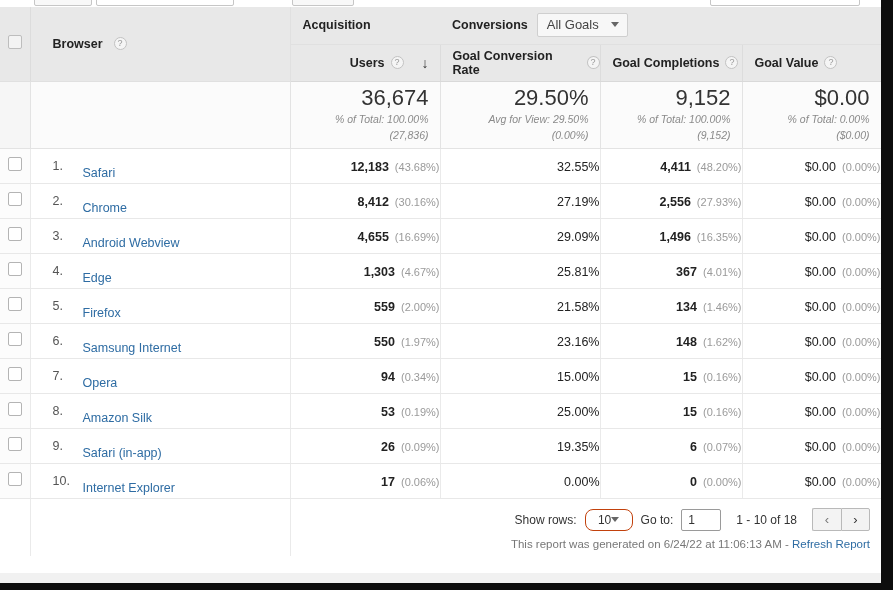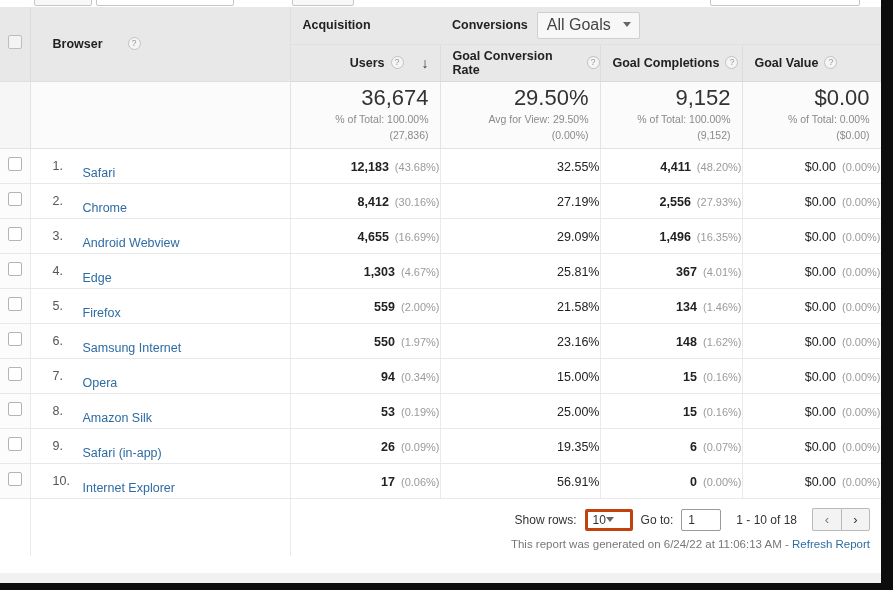--- a/index.html
+++ b/index.html
@@ -48,38 +48,38 @@
     height: 37px;
   }
   .group-label {
     font-size: 12.5px; font-weight: bold; color: #222;
     padding-left: 12px; display: flex; align-items: center; gap: 9px;
   }
   .goals-select {
     display: inline-flex; align-items: center; gap: 12px;
     border: 1px solid #cfcfcf; border-radius: 2px;
     background: #f7f7f7;
-    font-size: 16px; font-weight: normal; color: #444;
+    font-size: 13px; font-weight: normal; color: #444;
     padding: 3px 8px 4px 9px;
   }
   .caret-dn {
     width: 0; height: 0;
     border-left: 4.5px solid transparent; border-right: 4.5px solid transparent;
     border-top: 5px solid #666;
   }
 
   
   .dim-head {
     background: #f1f1f1;
     border-right: 1px solid #e0e0e0;
     border-bottom: 1px solid #d9d9d9;
     vertical-align: middle;
   }
   .dim-head-inner {
-    display: flex; align-items: center; gap: 25px;
+    display: flex; align-items: center; gap: 11px;
     padding-left: 22px;
     font-size: 12.5px; font-weight: bold; color: #222;
   }
   .check-head {
     background: #e8e8e8;
     border-right: 1px solid #dcdcdc;
     border-bottom: 1px solid #d9d9d9;
     text-align: center;
   }
 
@@ -122,21 +122,21 @@
   .sum-row td {
     background: #fbfbfb;
     border-bottom: 1px solid #e3e3e3;
     border-right: 1px solid #e3e3e3;
     height: 67px;
   }
   .sum-row td.check-cell { background: #f6f6f6; border-right: 1px solid #e3e3e3; }
   .sum-row td.dim-cell { background: #fbfbfb; border-right: 1px solid #e3e3e3; }
   .sum-box { text-align: right; padding-right: 11px; }
   .sum-big { font-size: 22px; color: #333; line-height: 1.12; font-weight: normal; }
-  .sum-sub { font-size: 10.5px; color: #8a8a8a; line-height: 1.32; margin-top: 2px; }
+  .sum-sub { font-size: 10.5px; color: #8a8a8a; line-height: 1.32; margin-top: 2px; font-style: italic; }
 
   
   .d-row td {
     height: 35px;
     border-bottom: 1px solid #e8e8e8;
     border-right: 1px solid #eaeaea;
     background: #ffffff;
   }
   .d-row td.check-cell { background: #fcfcfc; border-right: 1px solid #eaeaea; text-align: center; }
   .d-row td.dim-cell { border-right: 1px solid #eaeaea; }
@@ -159,23 +159,23 @@
     height: 58px;
   }
   .foot-row td.pager { border-right: none; }
   .footer-inner {
     display: flex; flex-direction: column; align-items: flex-end;
     justify-content: center; gap: 7px; padding-right: 11px; padding-top: 4px;
   }
   .pager-line { display: flex; align-items: center; gap: 8px; }
   .pg-label { font-size: 12px; color: #333; }
   .rows-select {
-    display: inline-flex; align-items: center; justify-content: flex-start;
+    display: inline-flex; align-items: center; justify-content: center;
     width: 48px; height: 22px; padding: 0 5px;
-    border: 3px solid #c2410c; border-radius: 2px; background: #fff;
+    border: 1px solid #c2410c; border-radius: 8px; background: #fff;
     font-size: 12px; color: #333;
   }
   .goto-input {
     width: 40px; height: 22px; line-height: 20px;
     border: 1px solid #9a9a9a; border-radius: 2px; background: #fff;
     font-size: 12px; color: #333; padding-left: 6px;
     font-family: "Liberation Sans", sans-serif;
   }
   .range-txt { font-size: 12px; color: #333; margin: 0 7px; }
   .pg-btns { display: inline-flex; }
@@ -422,21 +422,21 @@
           </tr>
           <tr class="d-row">
             <td class="check-cell"><span class="cbx"></span></td>
             <td class="dim-cell">
               <div class="dim-inner">
                 <span class="idx">10.</span>
                 <a class="dim-link" href="#">Internet Explorer</a>
               </div>
             </td>
             <td class="val-cell"><span class="v-main">17</span><span class="v-pct">(0.06%)</span></td>
-            <td class="val-cell"><span class="v-main plain">56.91%</span></td>
+            <td class="val-cell"><span class="v-main plain">0.00%</span></td>
             <td class="val-cell"><span class="v-main">0</span><span class="v-pct">(0.00%)</span></td>
             <td class="val-cell"><span class="v-main plain">$0.00</span><span class="v-pct">(0.00%)</span></td>
           </tr>
         </tbody>
 
         <tbody>
           <tr class="foot-row">
           <td></td>
           <td></td>
           <td colspan="4" class="pager">

